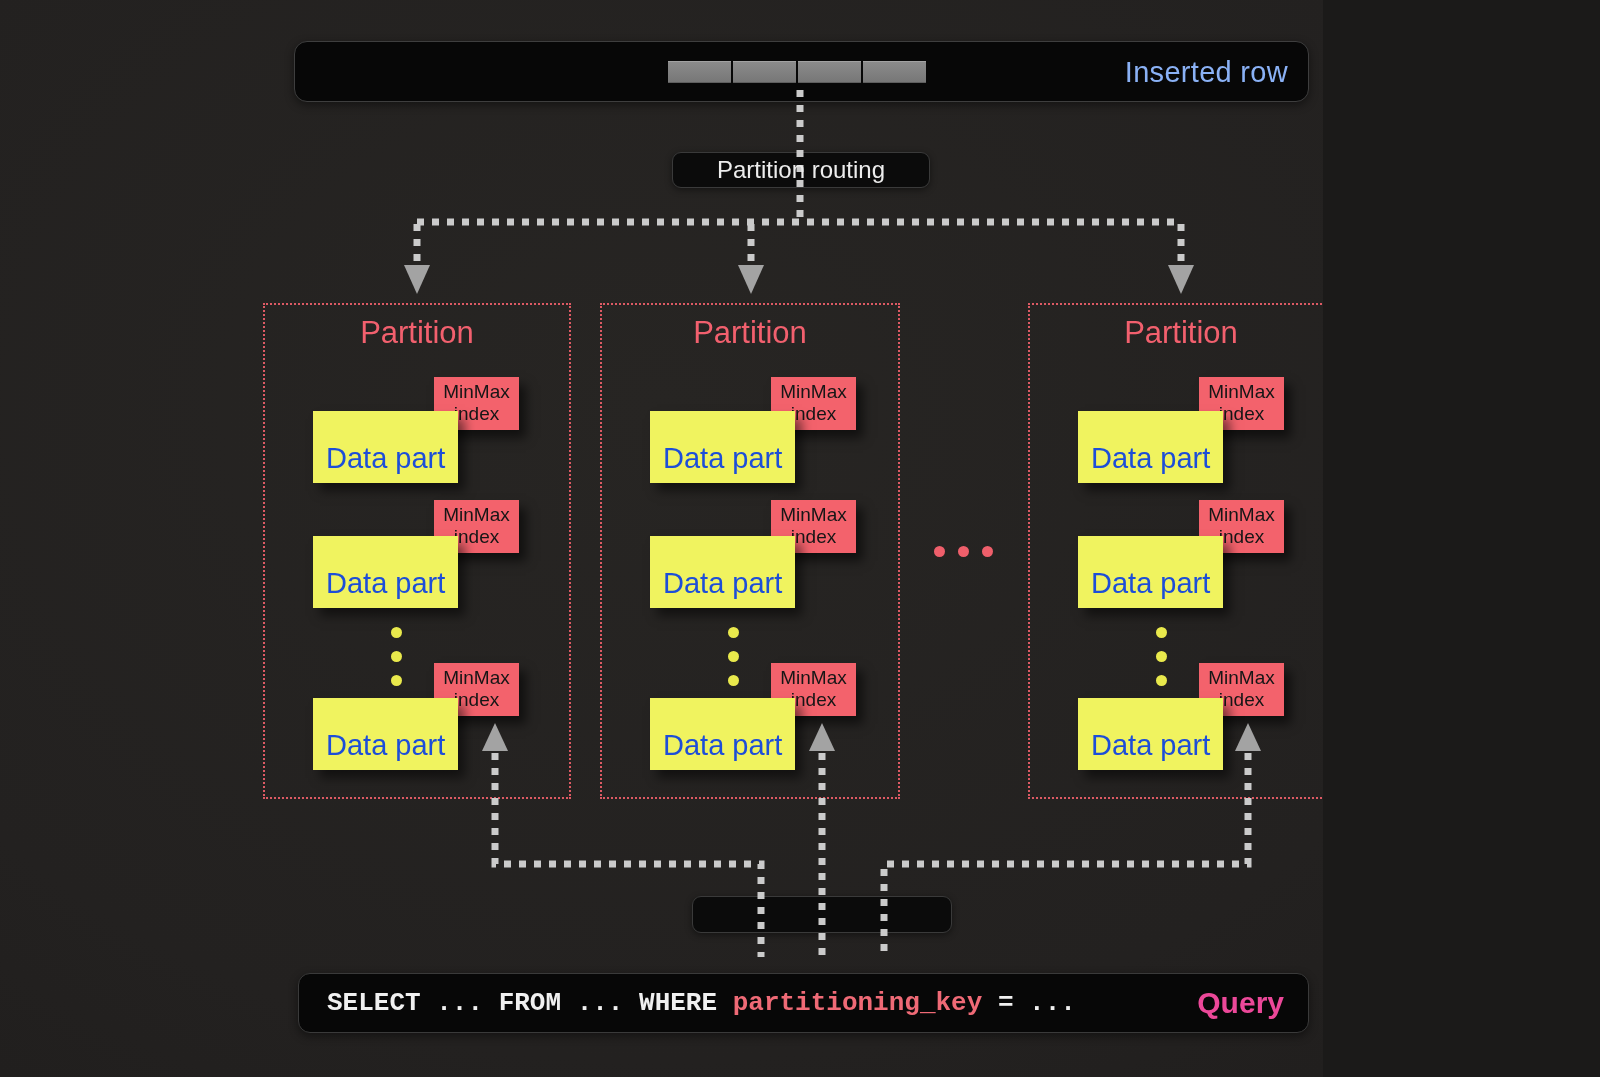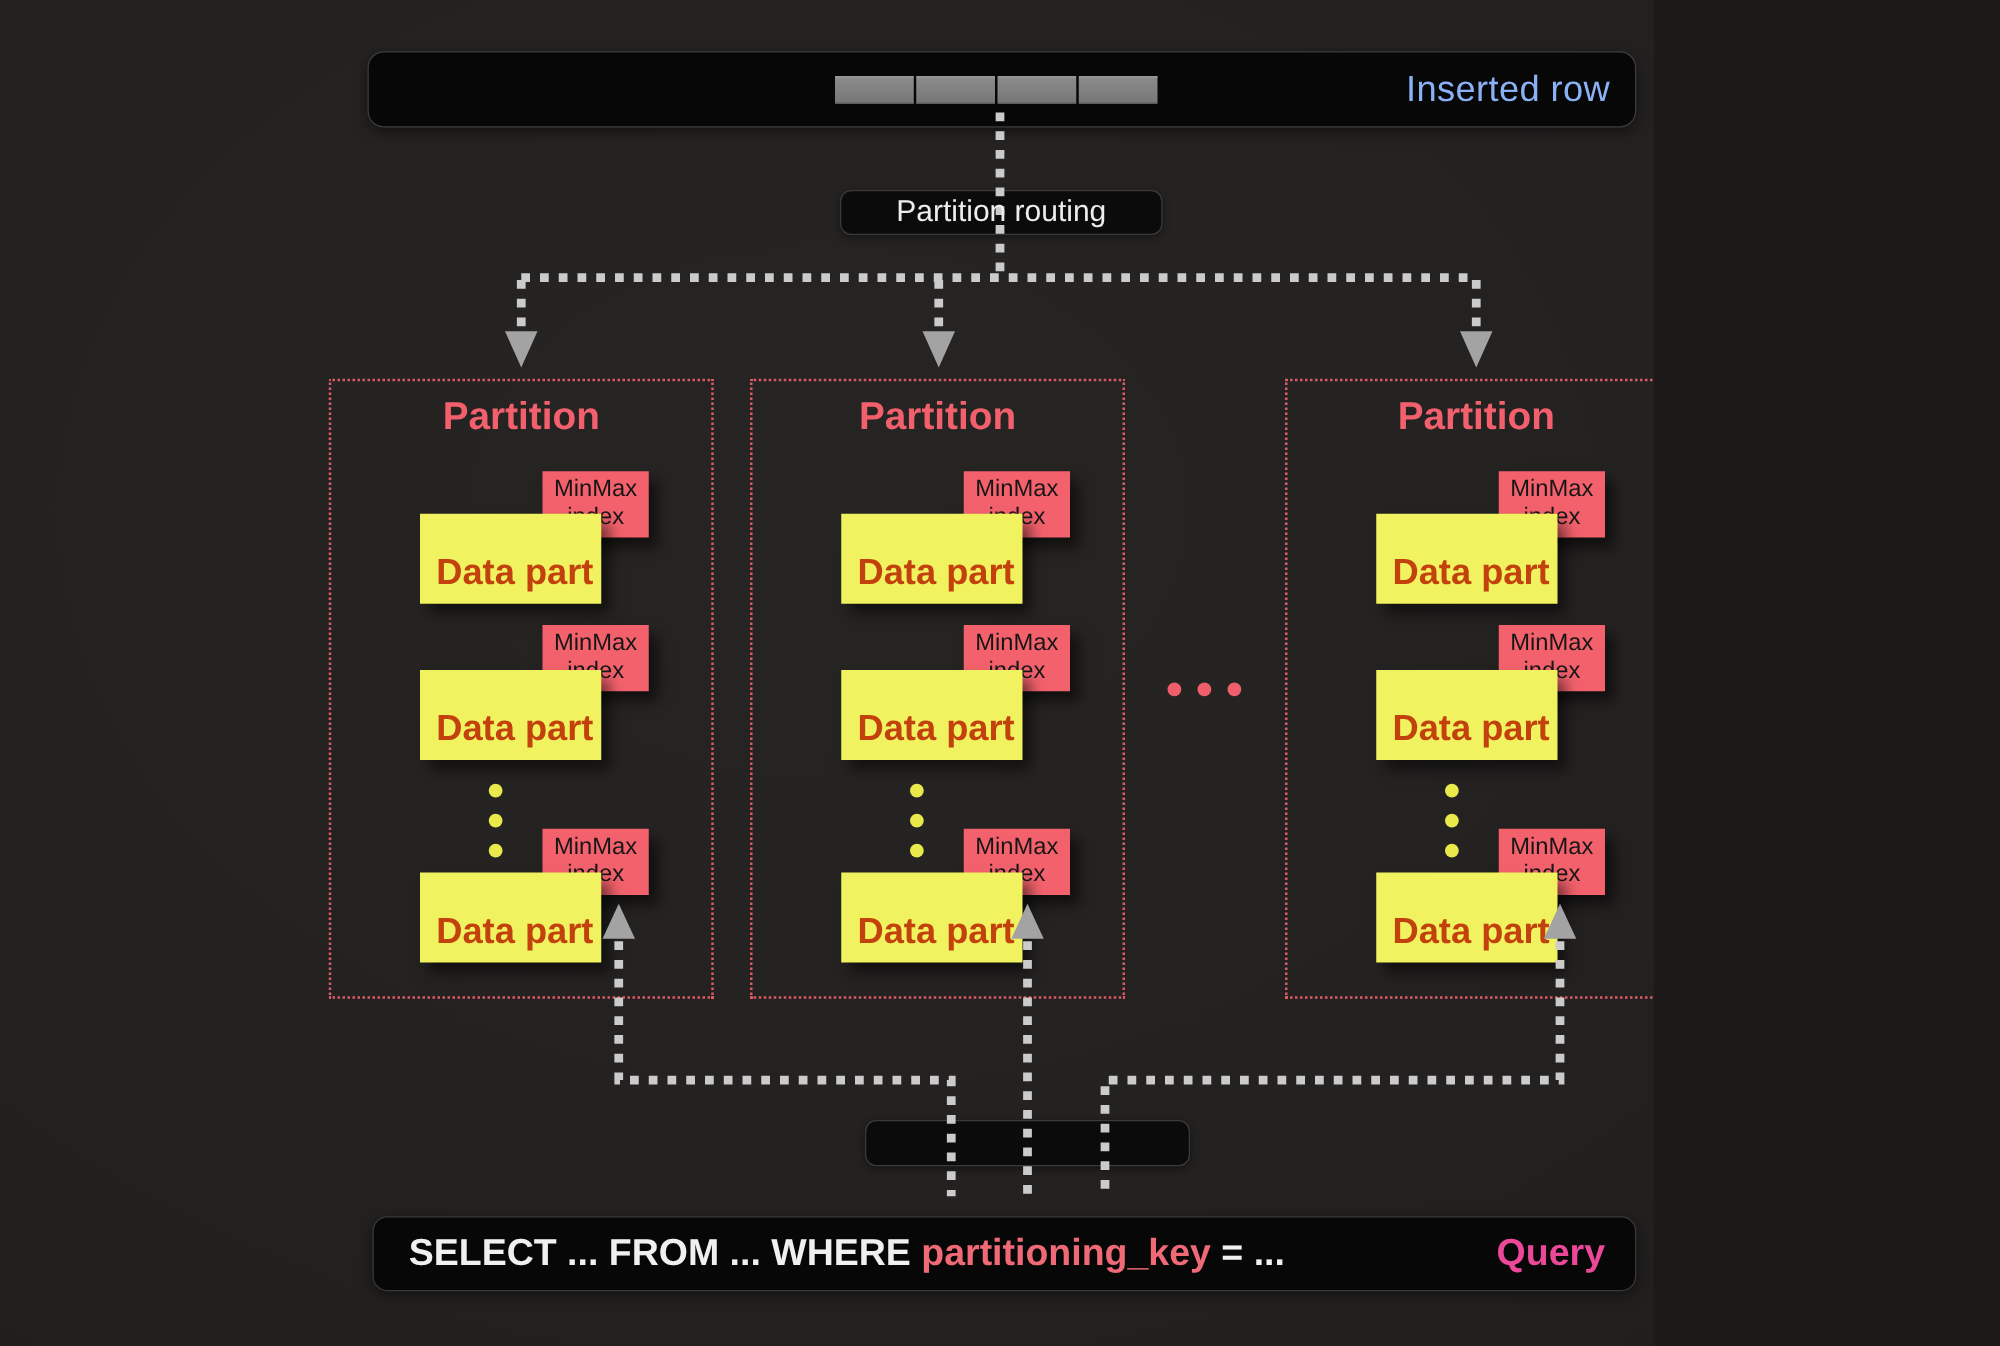--- a/index.html
+++ b/index.html
@@ -36,27 +36,27 @@
   }
   .routing-rect{left:672px;top:152px;width:258px;height:36px;}
   .pruning-rect{left:692px;top:896px;width:260px;height:37px;}
   
   .partition{
     position:absolute;top:303px;height:496px;border:2px dotted #dd5a64;
     box-sizing:border-box;
   }
   .partition-title{
     position:absolute;top:10px;left:0;width:100%;text-align:center;
-    color:#f2606e;font-size:31px;font-weight:bold;
+    color:#f2606e;font-size:31px;
   }
   .data-part{
-    position:absolute;left:71px;width:145px;height:72px;background:#f0f35f;
+    position:absolute;left:48px;width:145px;height:72px;background:#f0f35f;
     box-shadow:7px 8px 10px rgba(0,0,0,.5);
     display:flex;align-items:flex-end;padding:0 0 8px 13px;box-sizing:border-box;
-    color:#c2410c;font-size:29px;white-space:nowrap;font-weight:bold;
+    color:#1d4ed8;font-size:29px;white-space:nowrap;
   }
   .minmax{
     position:absolute;left:169px;width:85px;height:53px;background:#f3626c;
     box-shadow:7px 8px 10px rgba(0,0,0,.55);
     color:#161616;font-size:19px;line-height:22px;text-align:center;
     padding-top:4px;box-sizing:border-box;
   }
   .dp1{top:106px;} .dp2{top:231px;} .dp3{top:393px;}
   .mm1{top:72px;}  .mm2{top:195px;} .mm3{top:358px;}
   .vdot{position:absolute;left:126px;width:11px;height:11px;border-radius:50%;background:#e9e94c;}
@@ -66,22 +66,22 @@
   .rdot{width:11px;height:11px;border-radius:50%;background:#ef5f6b;}
   
   .connectors{position:absolute;left:0;top:0;width:1600px;height:1077px;pointer-events:none;}
   
   .query-box{
     position:absolute;left:298px;top:973px;width:1011px;height:60px;
     background:#070707;border:1px solid #3a3a3a;border-radius:12px;box-sizing:border-box;
     display:flex;align-items:center;box-shadow:0 3px 10px rgba(0,0,0,.45);
   }
   .sql{
-    font-family:Liberation Sans, sans-serif;
-    font-size:30px;color:#f0f0f0;padding-left:28px;white-space:pre;font-weight:bold;
+    font-family:Liberation Mono, monospace;
+    font-size:26px;color:#f0f0f0;padding-left:28px;white-space:pre;font-weight:bold;
   }
   .sql .key{color:#ef6a76;}
   .query-label{margin-left:auto;padding-right:24px;color:#ec4899;font-size:30px;font-weight:bold;}
 </style>
 </head>
 <body>
 
 <div class="canvas">
 
   <div class="top-box">

